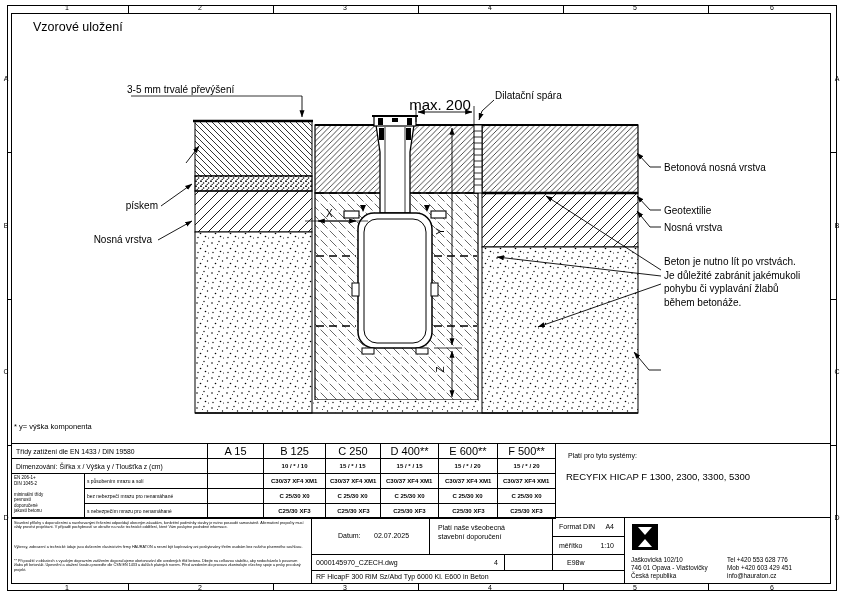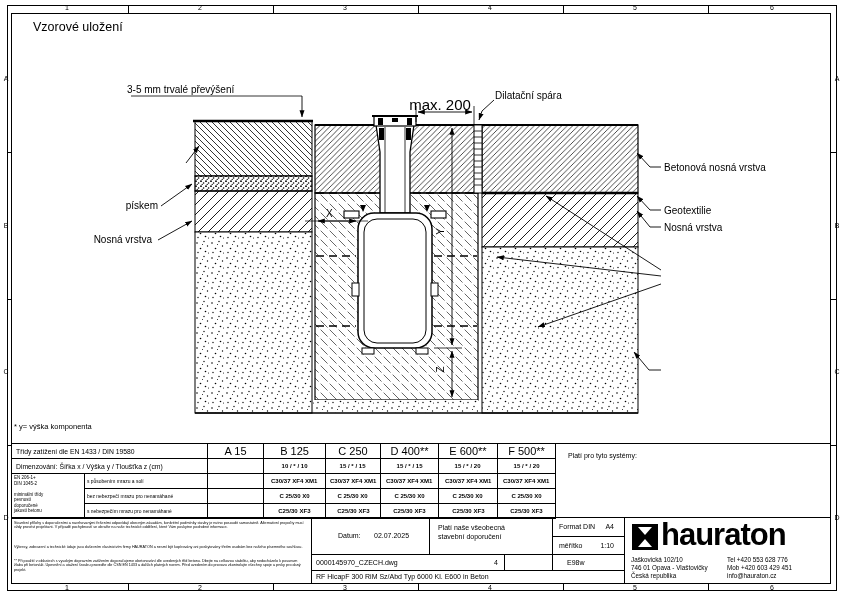--- a/index.html
+++ b/index.html
@@ -217,20 +217,24 @@
   </svg>
 
   <div class="abs lbl" style="left:127px;top:83px">3-5 mm trvalé převýšení</div>
   <div class="abs small-dim" style="left:407px;top:96px;width:66px;text-align:center">max. 200</div>
   <div class="abs lbl" style="left:495px;top:89px">Dilatační spára</div>
   <div class="abs lbl lbl-r" style="left:38px;top:199px;width:120px">pískem</div>
   <div class="abs lbl lbl-r" style="left:32px;top:233px;width:120px">Nosná vrstva</div>
   <div class="abs lbl" style="left:664px;top:161px">Betonová nosná vrstva</div>
   <div class="abs lbl" style="left:664px;top:204px">Geotextilie</div>
   <div class="abs lbl" style="left:664px;top:221px">Nosná vrstva</div>
+  <div class="abs lbl" style="left:664px;top:255px">Beton je nutno lít po vrstvách.
+Je důležité zabránit jakémukoli
+pohybu či vyplavání žlabů
+během betonáže.</div>
   <div class="abs lbl" style="left:326px;top:207px">X</div>
   <div class="abs dim-vert" style="left:437px;top:226px">Y</div>
   <div class="abs dim-vert" style="left:437px;top:364px">Z</div>
   <div class="abs" style="left:14px;top:422px;font-size:7.5px">* y= výška komponenta</div>
 
   <div class="abs" id="loadtable">
 
     <div class="tc left rowlab" style="left:0;top:0;width:196px;height:15px">Třídy zatížení dle EN 1433 / DIN 19580</div>
     <div class="tc left rowlab" style="left:0;top:15px;width:196px;height:15px">Dimenzování:  Šířka x / Výška y / Tloušťka z (cm)</div>
     <div class="tc left scl2" style="left:0;top:30px;width:73px;height:45px;align-items:flex-start;padding:1px 0 0 2px">
@@ -328,20 +332,21 @@
       </div>
     <div class="tc sc" style="left:427px;top:60px;width:59px;height:15px">
         <span>C25/30 XF3</span>
       </div>
     <div class="tc sc" style="left:486px;top:60px;width:58px;height:15px">
         <span>C25/30 XF3</span>
       </div>
 
     <div class="abs" style="left:544px;top:0;width:276px;height:75px">
       <div class="abs f7" style="left:12px;top:8px">Platí pro tyto systémy:</div>
+      <div class="abs" style="left:10px;top:27px;font-size:9.5px">RECYFIX HICAP F 1300, 2300, 3300, 5300</div>
     </div>
   </div>
 
   <div class="abs" id="bottomblock">
 
     <div class="bc" style="left:0;top:0;width:301px;height:66px">
       <div class="tiny abs" style="left:3px;top:2px">Stavební přílohy s doporučeními a navrhovanými řešeními odpovídají obecným zásadám, konkrétní podmínky stavby je nutno posoudit samostatně. Alternativní propočty musí vždy provést projektant. V případě pochybností se obraťte na naše technické oddělení, které Vám poskytne podrobné informace.</div>
       <div class="tiny abs" style="left:3px;top:26px">Výkresy, zobrazení a technické údaje jsou duševním vlastnictvím firmy HAURATON a nesmí být kopírovány ani poskytovány třetím osobám bez našeho písemného souhlasu.</div>
       <div class="tiny abs" style="left:3px;top:40px">** Při použití v oblastech s vysokým dopravním zatížením doporučujeme obetonování dle uvedených tříd betonu. Dbejte na celkovou stabilitu, aby nedocházelo k posunům žlabů při betonáži. Upevnění a utažení šroubů proveďte dle ČSN EN 1433 a dalších platných norem. Před uvedením do provozu zkontrolujte všechny spoje a prvky pro daný projekt.</div>
     </div>
@@ -377,21 +382,20 @@
     <div class="bc" style="left:301px;top:53px;width:313px;height:13px;border-bottom:none">
       <span class="abs f7" style="left:4px;top:2px">RF HicapF 300 RiM Sz/Abd Typ 6000 Kl. E600 in Beton</span>
     </div>
 
     <div class="abs" style="left:614px;top:0;width:206px;height:66px">
       <svg class="abs" style="left:7px;top:6px" width="26" height="26" viewBox="0 0 26 26">
         <rect width="26" height="26" fill="#000"></rect>
         <polygon points="6,3 20,3 13,11" fill="#fff"></polygon>
         <polygon points="6,23 20,23 13,15" fill="#fff"></polygon>
       </svg>
-      <span class="abs brandword" style="left:36px;top:2px">hauraton</span>
       <div class="abs addr" style="left:6px;top:38px">
         <div>Jaškovická 102/10</div>
         <div>746 01 Opava - Vlaštovičky</div>
         <div>Česká republika</div>
       </div>
       <div class="abs addr" style="left:102px;top:38px">
         <div>Tel +420 553 628 776</div>
         <div>Mob +420 603 429 451</div>
         <div>info@hauraton.cz</div>
       </div>

